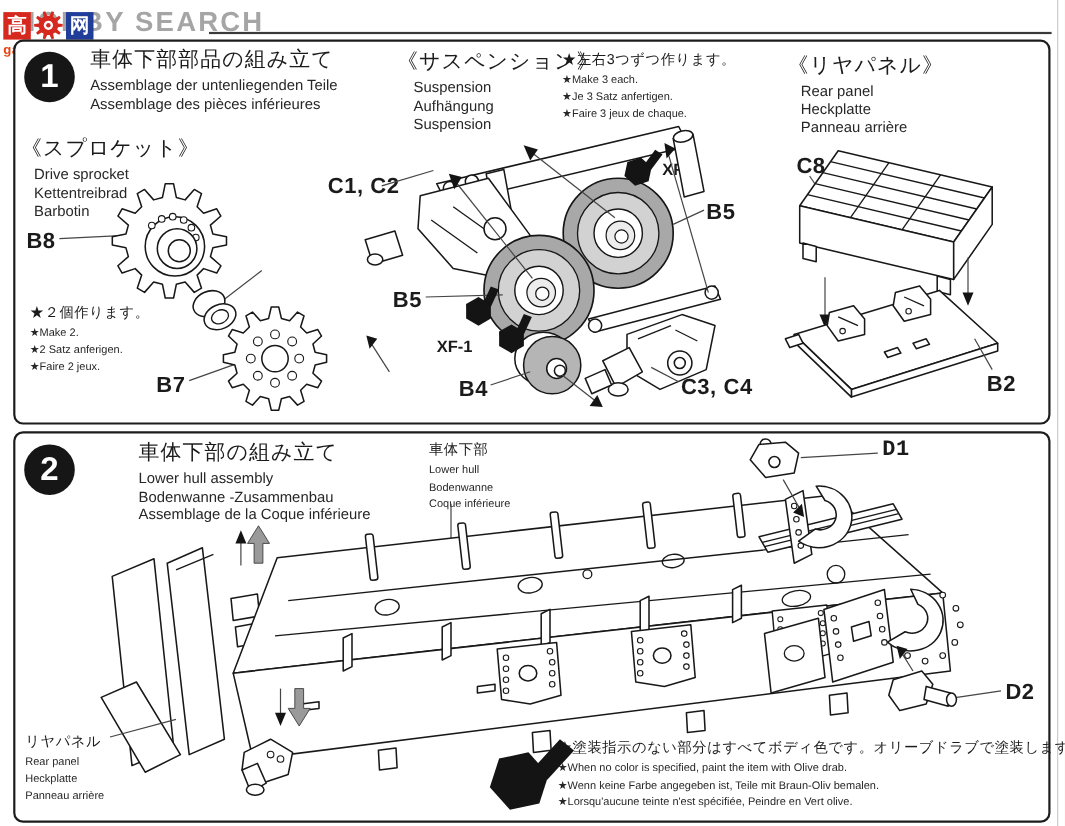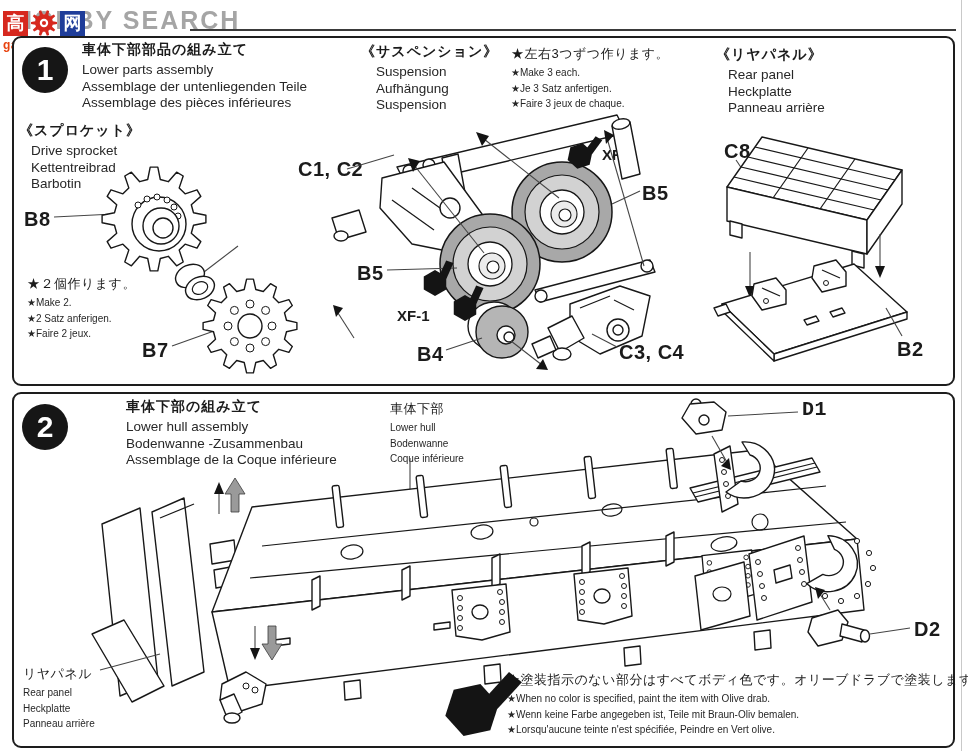--- a/index.html
+++ b/index.html
@@ -4,21 +4,21 @@
 <style>
   body{margin:0;background:#e9e9e5;}
   .page{position:relative;width:968px;height:751px;background:#fff;
         font-family:"Liberation Sans",sans-serif;color:#1b1b1b;overflow:hidden;}
   .abs{position:absolute;}
   .panel{position:absolute;border:2px solid #1d1d1d;border-radius:9px;background:#fff;}
   .rule{position:absolute;left:190px;top:29px;width:766px;border-top:2px solid #3a3a3a;}
   .edge{position:absolute;left:961px;top:0;height:751px;border-left:1px solid #c9c9c9;}
   .stepnum{position:absolute;width:46px;height:46px;border-radius:50%;background:#161616;color:#fff;
            font-size:30px;font-weight:bold;display:flex;align-items:center;justify-content:center;}
-  .blk .ja{font-size:14px;font-weight:bold;letter-spacing:1px;margin-bottom:3px;white-space:nowrap;}
+  .blk .ja{font-size:19px;font-weight:normal;letter-spacing:1px;margin-bottom:3px;white-space:nowrap;}
   .blk .lat{font-size:13.5px;line-height:16.5px;color:#272727;white-space:nowrap;}
   .blk.small .ja{font-size:13px;font-weight:normal;letter-spacing:.5px;margin-bottom:2px;}
   .blk.small .lat{font-size:10px;line-height:15.5px;}
   .plabel{position:absolute;font-size:20px;font-weight:600;letter-spacing:.5px;white-space:nowrap;}
   .xf{position:absolute;font-size:15px;font-weight:600;white-space:nowrap;}
   .brand{position:absolute;left:14px;top:6px;font-size:25px;font-weight:bold;color:#a5a5a5;letter-spacing:2px;}
   .logo{position:absolute;left:3px;top:9px;}
   .logo-row{display:flex;align-items:center;gap:2px;}
   .logo-box{width:25px;height:25px;color:#fff;font-weight:bold;font-size:18px;
             display:flex;align-items:center;justify-content:center;}
@@ -79,21 +79,20 @@
   </div>
   <div class="rule"></div>
   <div class="edge"></div>
 
   <section class="panel" style="left:12px;top:36px;width:939px;height:346px;">
 
     <div class="stepnum" style="left:8px;top:9px;">1</div>
 
     <div class="abs blk" style="left:68px;top:3px;">
       <div class="ja">車体下部部品の組み立て</div>
-      <div class="lat">Lower parts assembly</div>
       <div class="lat">Assemblage der untenliegenden Teile</div>
       <div class="lat">Assemblage des pièces inférieures</div>
     </div>
 
     <div class="abs blk" style="left:347px;top:5px;">
       <div class="ja">《サスペンション》</div>
       <div class="lat" style="padding-left:15px">Suspension</div>
       <div class="lat" style="padding-left:15px">Aufhängung</div>
       <div class="lat" style="padding-left:15px">Suspension</div>
     </div>

